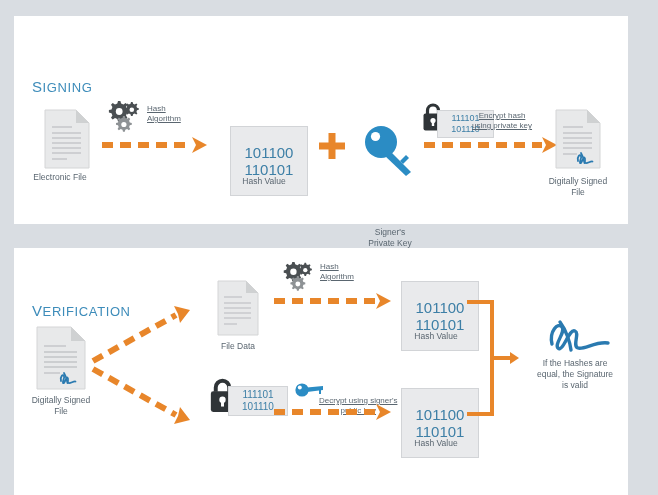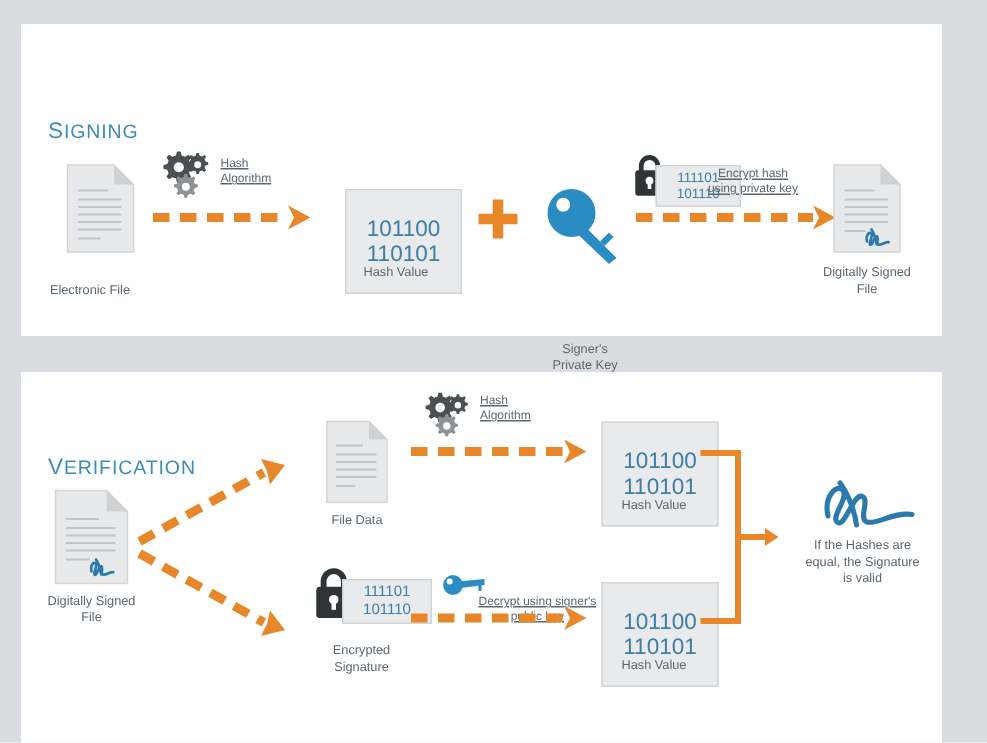--- a/index.html
+++ b/index.html
@@ -100,21 +100,21 @@
           <line x1="8" y1="18" x2="28" y2="18"></line>
           <line x1="8" y1="24" x2="37" y2="24"></line>
           <line x1="8" y1="29" x2="37" y2="29"></line>
           <line x1="8" y1="34" x2="37" y2="34"></line>
           <line x1="8" y1="39" x2="37" y2="39"></line>
           <line x1="8" y1="44" x2="37" y2="44"></line>
           <line x1="8" y1="50" x2="23" y2="50"></line>
         </g>
       </svg>
     </div>
-    <div class="caption" style="left:-14px;top:172px;text-align:center;">Electronic File</div>
+    <div class="caption" style="left:-14px;top:156px;text-align:center;">Electronic File</div>
 
     <div class="gears" style="left:91px;top:83px;">
       <svg width="36" height="34" viewBox="0 0 36 34">
         <g fill="#4a4f52">
           <path d="M13 2 l2.4 .0 .7 2.6 2.3 .9 2.3-1.4 1.7 1.7-1.4 2.3 .9 2.3 2.6 .7 0 2.4-2.6 .7-.9 2.3 1.4 2.3-1.7 1.7-2.3-1.4-2.3 .9-.7 2.6-2.4 0-.7-2.6-2.3-.9-2.3 1.4-1.7-1.7 1.4-2.3-.9-2.3-2.6-.7 0-2.4 2.6-.7 .9-2.3-1.4-2.3 1.7-1.7 2.3 1.4 2.3-.9z"></path>
           <circle cx="14.2" cy="12.5" r="3.4" fill="#ffffff"></circle>
         </g>
         <g fill="#4a4f52">
           <path d="M26 3 l1.6 0 .5 1.8 1.6 .6 1.6-1 1.1 1.1-1 1.6 .6 1.6 1.8 .5 0 1.6-1.8 .5-.6 1.6 1 1.6-1.1 1.1-1.6-1-1.6 .6-.5 1.8-1.6 0-.5-1.8-1.6-.6-1.6 1-1.1-1.1 1-1.6-.6-1.6-1.8-.5 0-1.6 1.8-.5 .6-1.6-1-1.6 1.1-1.1 1.6 1 1.6-.6z"></path>
           <circle cx="26.8" cy="10.8" r="2.3" fill="#ffffff"></circle>
@@ -286,22 +286,20 @@
     <div class="lockicon" style="left:195px;top:129px;">
       <svg width="27" height="37" viewBox="0 0 22 30">
         <path d="M5.5 12 V8.5 a5.5 5.5 0 0 1 11 0 V12" fill="none" stroke="#2f3437" stroke-width="3.2"></path>
         <rect x="1.5" y="11.5" width="19" height="17" rx="2" fill="#2f3437"></rect>
         <circle cx="11" cy="18.5" r="2.6" fill="#ffffff"></circle>
         <rect x="9.8" y="19" width="2.4" height="5" fill="#ffffff"></rect>
       </svg>
     </div>
     <div class="hashbox small" style="left:214px;top:138px;width:38px;font-size:10px;line-height:12px;">111101
 101110</div>
-    <div class="caption" style="left:167px;top:180px;">Encrypted
-Signature</div>
 
     <div class="keyicon" style="left:281px;top:133px;">
       <svg width="30" height="18" viewBox="0 0 30 18">
         <circle cx="7" cy="9" r="6.6" fill="#2b8cc4"></circle>
         <circle cx="4.8" cy="6.6" r="2" fill="#ffffff"></circle>
         <path d="M12 6.5 L28 5 L28 9 L12 11 Z" fill="#2b8cc4"></path>
         <path d="M24 9 L26 9 L26 13 L24 13 Z" fill="#2b8cc4"></path>
       </svg>
     </div>
     <div class="note" style="left:305px;top:130px;text-align:center;margin-top:18px;">Decrypt using signer's

